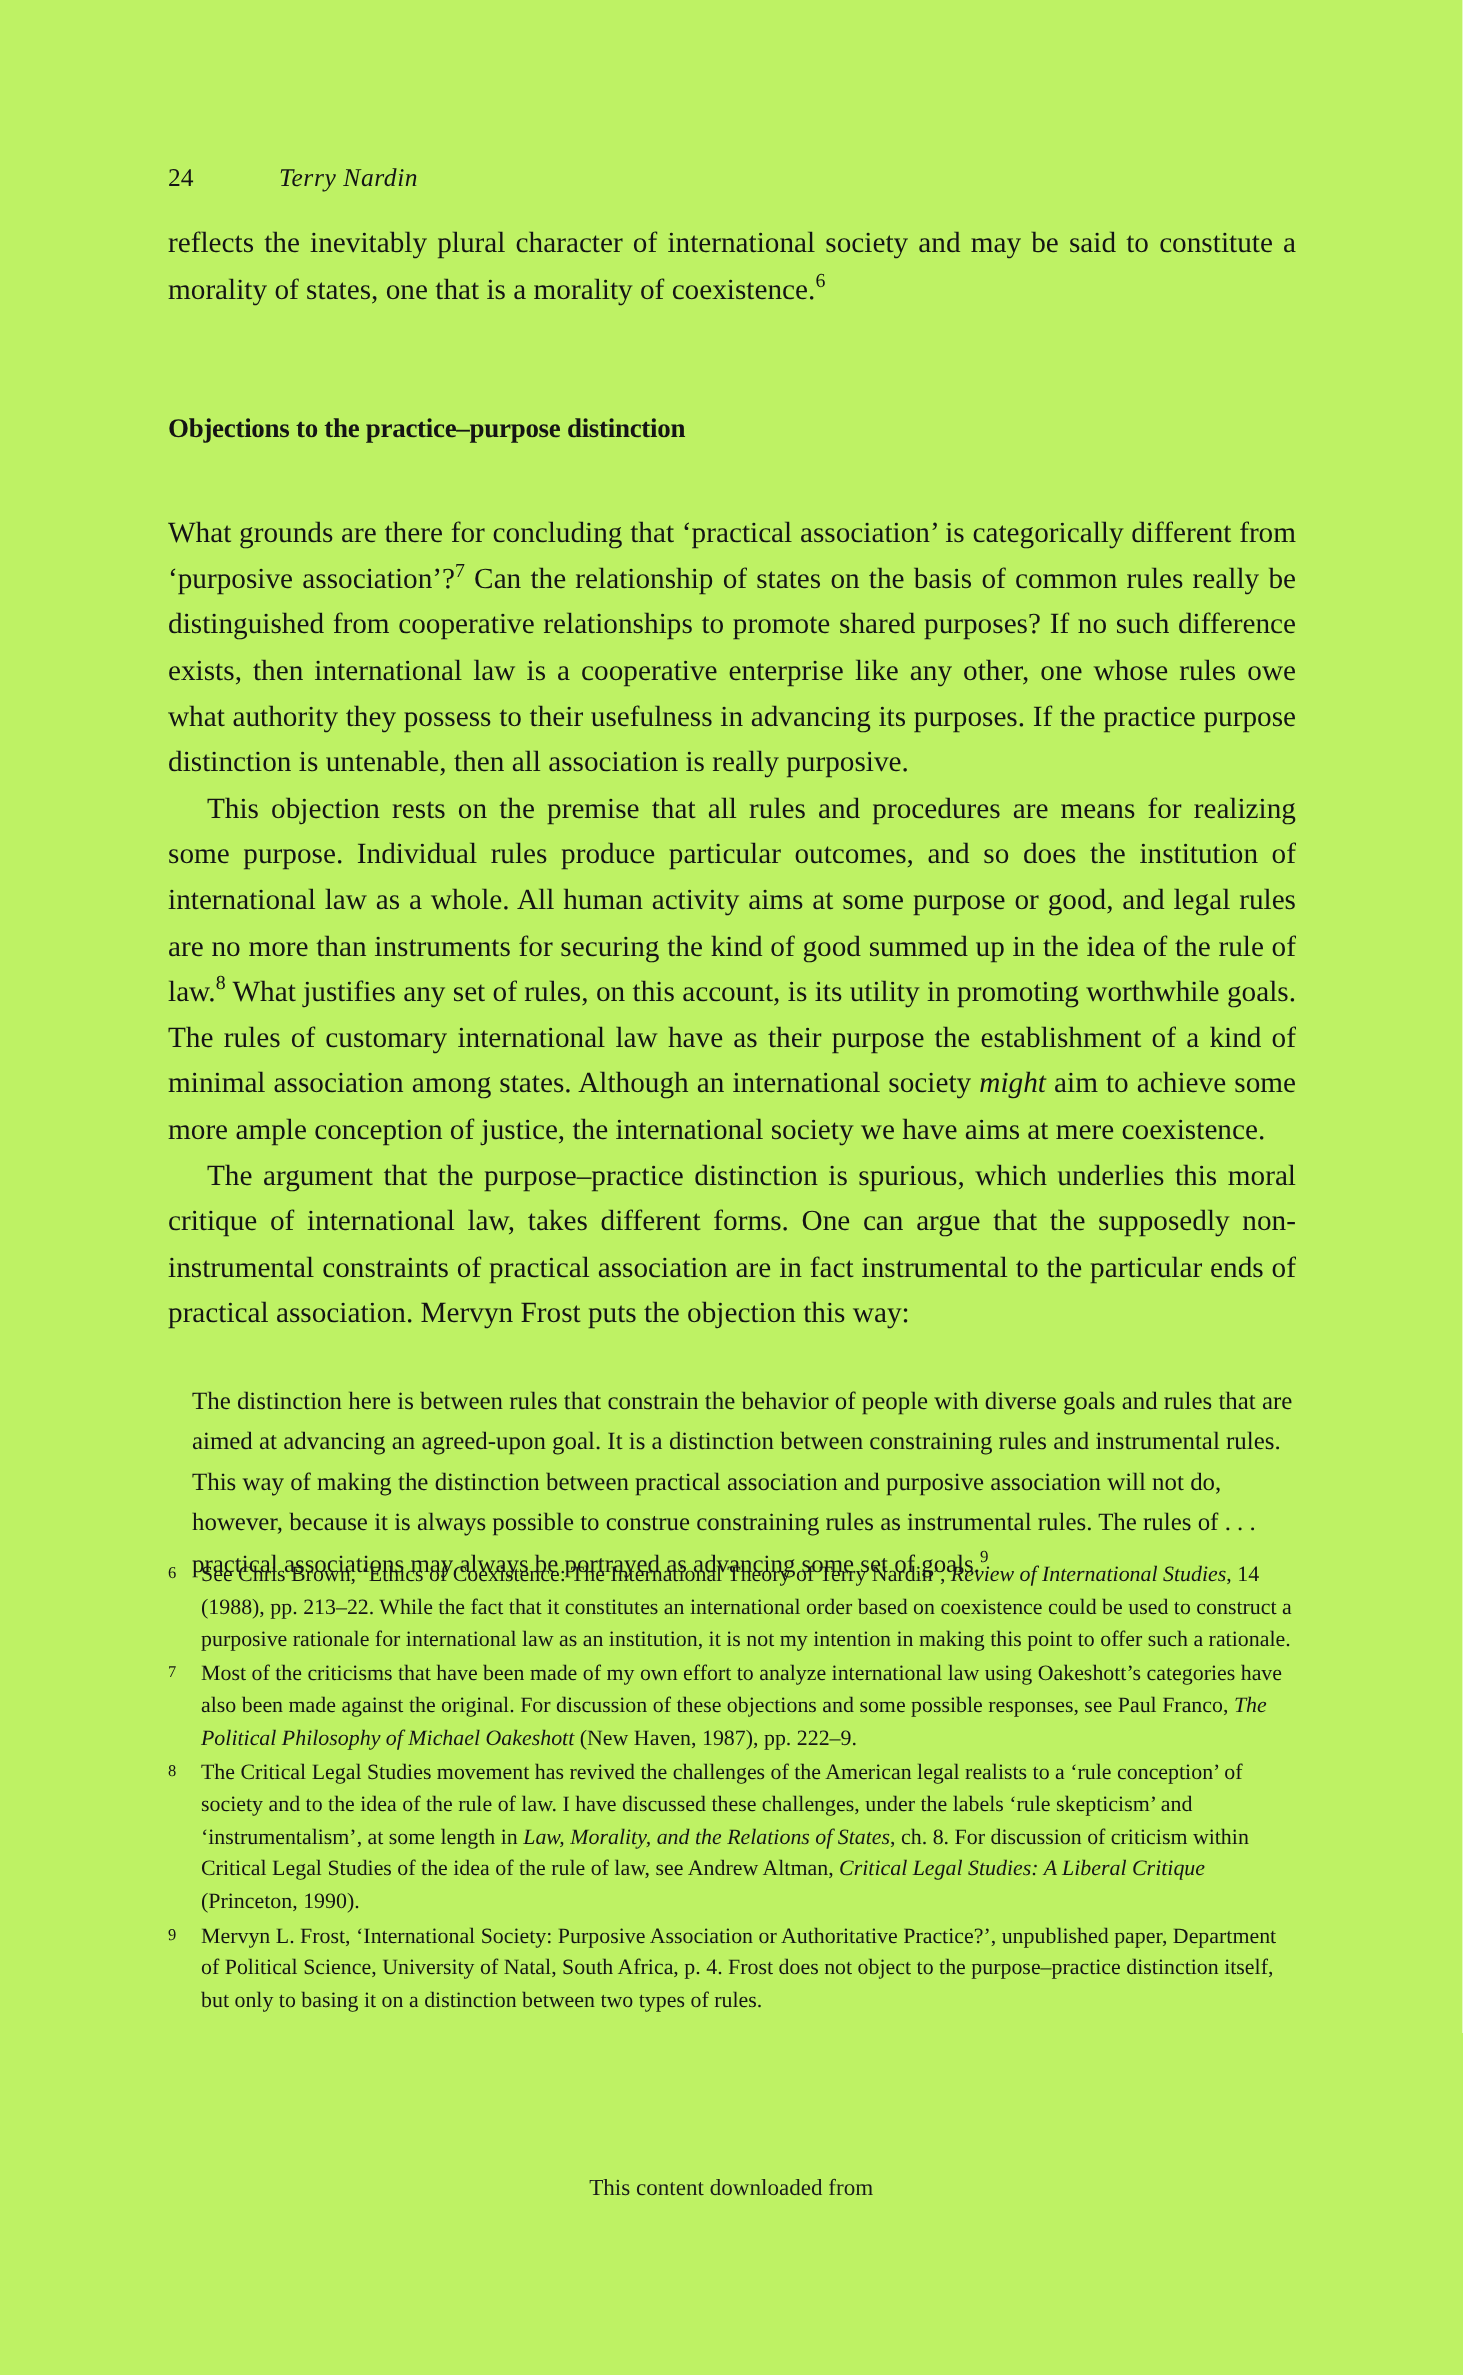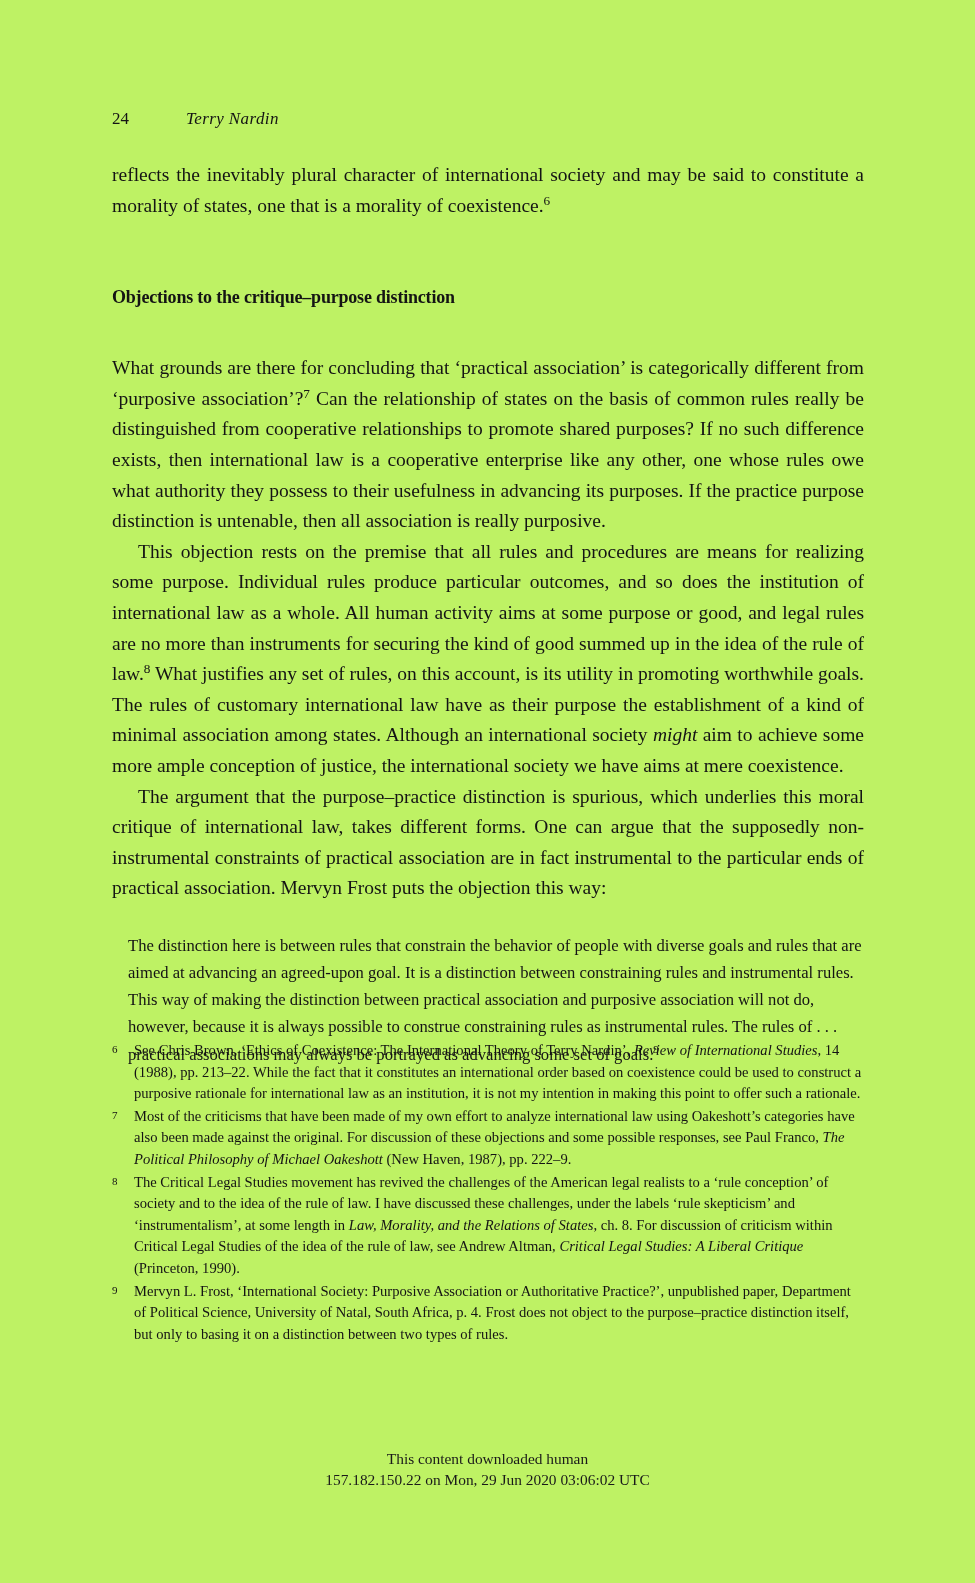--- a/index.html
+++ b/index.html
@@ -34,21 +34,21 @@
   }
   .running-head .author {
     font-style: italic;
     letter-spacing: 0.4px;
   }
 
   
   .column {
     position: absolute;
     left: 112px;
-    top: 160px;
+    top: 148px;
     width: 752px;
   }
 
   p.body {
     margin: 0;
     font-size: 19.5px;
     line-height: 30.6px;
     text-align: justify;
     text-justify: inter-word;
     hyphens: manual;
@@ -129,21 +129,21 @@
   <div class="running-head">
     <span class="folio">24</span><span class="author">Terry Nardin</span>
   </div>
 
   <div class="column">
 
     <p class="body"><span>reflects the inevitably plural character of international society and may be said to constitute a morality of states, one that is a morality of coexistence.</span><sup class="fn-ref">6</sup></p>
 
     <div class="spacer-after-lead"></div>
 
-    <h2 class="section-heading">Objections to the critique–purpose distinction</h2>
+    <h2 class="section-heading">Objections to the practice–purpose distinction</h2>
 
     <div class="spacer-after-head"></div>
 
     <p class="body"><span>What grounds are there for concluding that ‘practical association’ is categorically different from ‘purposive association’?</span><sup class="fn-ref">7</sup><span> Can the relationship of states on the basis of common rules really be distinguished from cooperative relationships to promote shared purposes? If no such difference exists, then international law is a cooperative enterprise like any other, one whose rules owe what authority they possess to their usefulness in advancing its purposes. If the practice  purpose distinction is untenable, then all association is really purposive.</span></p>
 
     <p class="body indent"><span>This objection rests on the premise that all rules and procedures are means for realizing some purpose. Individual rules produce particular outcomes, and so does the institution of international law as a whole. All human activity aims at some purpose or good, and legal rules are no more than instruments for securing the kind of good summed up in the idea of the rule of law.</span><sup class="fn-ref">8</sup><span> What justifies any set of rules, on this account, is its utility in promoting worthwhile goals. The rules of customary international law have as their purpose the establishment of a kind of minimal association among states. Although an international society </span><i>might</i><span> aim to achieve some more ample conception of justice, the international society we have aims at mere coexistence.</span></p>
 
     <p class="body indent">The argument that the purpose–practice distinction is spurious, which underlies this moral critique of international law, takes different forms. One can argue that the supposedly non-instrumental constraints of practical association are in fact instrumental to the particular ends of practical association. Mervyn Frost puts the objection this way:</p>
 
     <div class="spacer-before-extract"></div>
@@ -166,17 +166,16 @@
       <span class="marker">8</span><span>The Critical Legal Studies movement has revived the challenges of the American legal realists to a ‘rule conception’ of society and to the idea of the rule of law. I have discussed these challenges, under the labels ‘rule skepticism’ and ‘instrumentalism’, at some length in </span><i>Law, Morality, and the Relations of States</i><span>, ch. 8. For discussion of criticism within Critical Legal Studies of the idea of the rule of law, see Andrew Altman, </span><i>Critical Legal Studies: A Liberal Critique</i><span> (Princeton, 1990).</span>
     </p>
 
     <p class="footnote">
       <span class="marker">9</span><span>Mervyn L. Frost, ‘International Society: Purposive Association or Authoritative Practice?’, unpublished paper, Department of Political Science, University of Natal, South Africa, p. 4. Frost does not object to the purpose–practice distinction itself, but only to basing it on a distinction between two types of rules.</span><i></i><span></span>
     </p>
 
   </div>
 
   <div class="jstor-footer">
-    <div>This content downloaded human</div>
-    <div>157.182.150.22 on Mon, 29 Jun 2020 03:06:02 UTC</div>
+    <div>This content downloaded from</div>
   </div>
 
 </div>
 
 </body></html>

